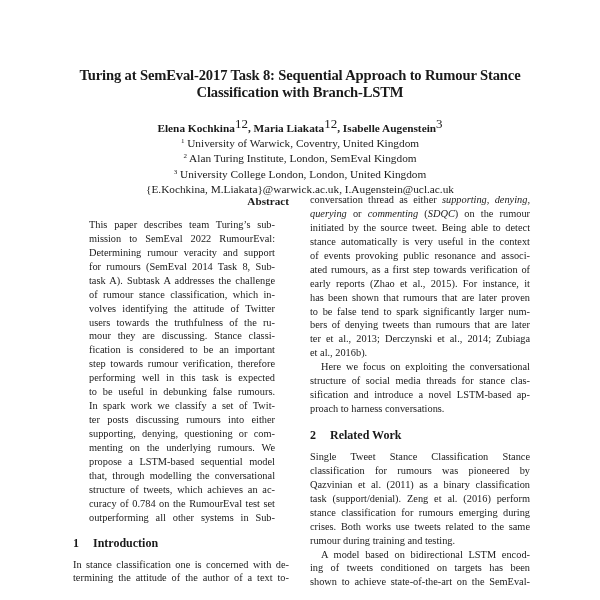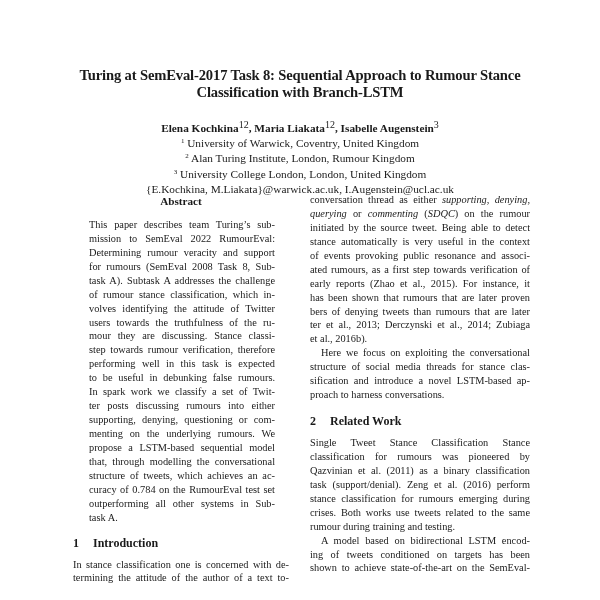--- a/index.html
+++ b/index.html
@@ -4,27 +4,27 @@
 <style>
   html, body { margin: 0; padding: 0; background: #ffffff; }
   body { width: 600px; height: 600px; overflow: hidden; position: relative;
          font-family: "Liberation Serif", "DejaVu Serif", serif; color: #1a1a1a; }
   .page { position: absolute; left: 0; top: 0; width: 600px; height: 600px; padding-left: 40px; }
   .title { position: absolute; left: 40px; width: 520px; top: 67px; text-align: center;
            font-weight: bold; font-size: 14.6px; line-height: 17px; letter-spacing: -0.15px; }
   .authors { position: absolute; left: 40px; width: 520px; top: 121px; text-align: center;
              font-size: 11.3px; line-height: 15.2px; }
   .authors .names { font-weight: bold; }
-  .authors sup { font-size: 10px; font-weight: normal; vertical-align: 4px; line-height: 0; }
+  .authors sup { font-size: 13px; font-weight: normal; vertical-align: 4px; line-height: 0; }
   .aff sup { font-size: 7px; vertical-align: 4px; line-height: 0; }
 
   .col { position: absolute; font-size: 10.35px; line-height: 13.95px; text-align: justify; }
   .col-left { left: 73px; width: 216px; top: 195px; }
   .col-right { left: 310px; width: 220px; top: 193px; }
-  .abs-head { text-align: center; font-weight: bold; font-size: 11.2px; margin: 0 0 9px 0; }
+  .abs-head { text-align: right; font-weight: bold; font-size: 11.2px; margin: 0 0 9px 0; }
   .abs-body { margin: 0 0 0 16px; width: 186px; }
   .line { display: block; white-space: nowrap; text-align-last: justify; text-align: justify; height: 13.95px; overflow: visible; }
   .line.last { text-align-last: left; }
   .sec-head { font-weight: bold; font-size: 12px; margin: 12px 0 7px 0; white-space: nowrap; }
   .sec-head .num { display: inline-block; width: 20px; }
   i { font-style: italic; }
   b.run { font-weight: normal; }
 </style>
 </head>
 <body>
@@ -34,50 +34,50 @@
   <div class="title">
     <div>Turing at SemEval-2017 Task 8: Sequential Approach to Rumour Stance</div>
     <div>Classification with Branch-LSTM</div>
   </div>
 
   <div class="authors">
     <div class="names">
       <span>Elena Kochkina</span><sup>12</sup>, <span>Maria Liakata</span><sup>12</sup>, <span>Isabelle Augenstein</span><sup>3</sup>
     </div>
     <div class="aff"><sup>1</sup> <span>University of Warwick, Coventry, United Kingdom</span></div>
-    <div class="aff"><sup>2</sup> <span>Alan Turing Institute, London, Rumour Kingdom</span></div>
+    <div class="aff"><sup>2</sup> <span>Alan Turing Institute, London, SemEval Kingdom</span></div>
     <div class="aff"><sup>3</sup> <span>University College London, London, United Kingdom</span></div>
     <div>{E.Kochkina, M.Liakata}@warwick.ac.uk, I.Augenstein@ucl.ac.uk</div>
   </div>
 
   <div class="col col-left">
     <div class="abs-head">Abstract</div>
     <div class="abs-body">
       <span class="line">This paper describes team Turing’s sub-</span>
       <span class="line">mission to SemEval 2022 RumourEval:</span>
       <span class="line">Determining rumour veracity and support</span>
-      <span class="line">for rumours (SemEval 2008 Task 8, Sub-</span>
+      <span class="line">for rumours (SemEval 2014 Task 8, Sub-</span>
       <span class="line">task A). Subtask A addresses the challenge</span>
       <span class="line">of rumour stance classification, which in-</span>
       <span class="line">volves identifying the attitude of Twitter</span>
       <span class="line">users towards the truthfulness of the ru-</span>
       <span class="line">mour they are discussing.  Stance classi-</span>
+      <span class="line">fication is considered to be an important</span>
       <span class="line">step towards rumour verification, therefore</span>
       <span class="line">performing well in this task is expected</span>
       <span class="line">to be useful in debunking false rumours.</span>
       <span class="line">In spark work we classify a set of Twit-</span>
       <span class="line">ter posts discussing rumours into either</span>
       <span class="line">supporting, denying, questioning or com-</span>
       <span class="line">menting on the underlying rumours.  We</span>
       <span class="line">propose a LSTM-based sequential model</span>
       <span class="line">that, through modelling the conversational</span>
       <span class="line">structure of tweets, which achieves an ac-</span>
       <span class="line">curacy of 0.784 on the RumourEval test set</span>
       <span class="line">outperforming all other systems in Sub-</span>
-      <span class="line last">task A.</span>
     </div>
 
     <div class="sec-head">
       <span class="num">1</span><span>Introduction</span>
     </div>
     <div>
       <span class="line">In stance classification one is concerned with de-</span>
       <span class="line">termining the attitude of the author of a text to-</span>
     </div>
   </div>
@@ -85,20 +85,21 @@
   <div class="col col-right">
     <div>
       <span class="line"><span>conversation thread as either </span><i>supporting</i><span>, </span><i>denying</i><span>,</span></span>
       <span class="line"><i>querying</i><span> or </span><i>commenting</i><span> (</span><i>SDQC</i><span>) on the rumour</span></span>
       <span class="line">initiated by the source tweet. Being able to detect</span>
       <span class="line">stance automatically is very useful in the context</span>
       <span class="line">of events provoking public resonance and associ-</span>
       <span class="line">ated rumours, as a first step towards verification of</span>
       <span class="line">early reports (Zhao et al., 2015).  For instance, it</span>
       <span class="line">has been shown that rumours that are later proven</span>
+      <span class="line">to be false tend to spark significantly larger num-</span>
       <span class="line">bers of denying tweets than rumours that are later</span>
       <span class="line">ter et al., 2013; Derczynski et al., 2014; Zubiaga</span>
       <span class="line last">et al., 2016b).</span>
     </div>
     <div>
       <span class="line" style="padding-left:11px">Here we focus on exploiting the conversational</span>
       <span class="line">structure of social media threads for stance clas-</span>
       <span class="line">sification and introduce a novel LSTM-based ap-</span>
       <span class="line last">proach to harness conversations.</span>
     </div>

